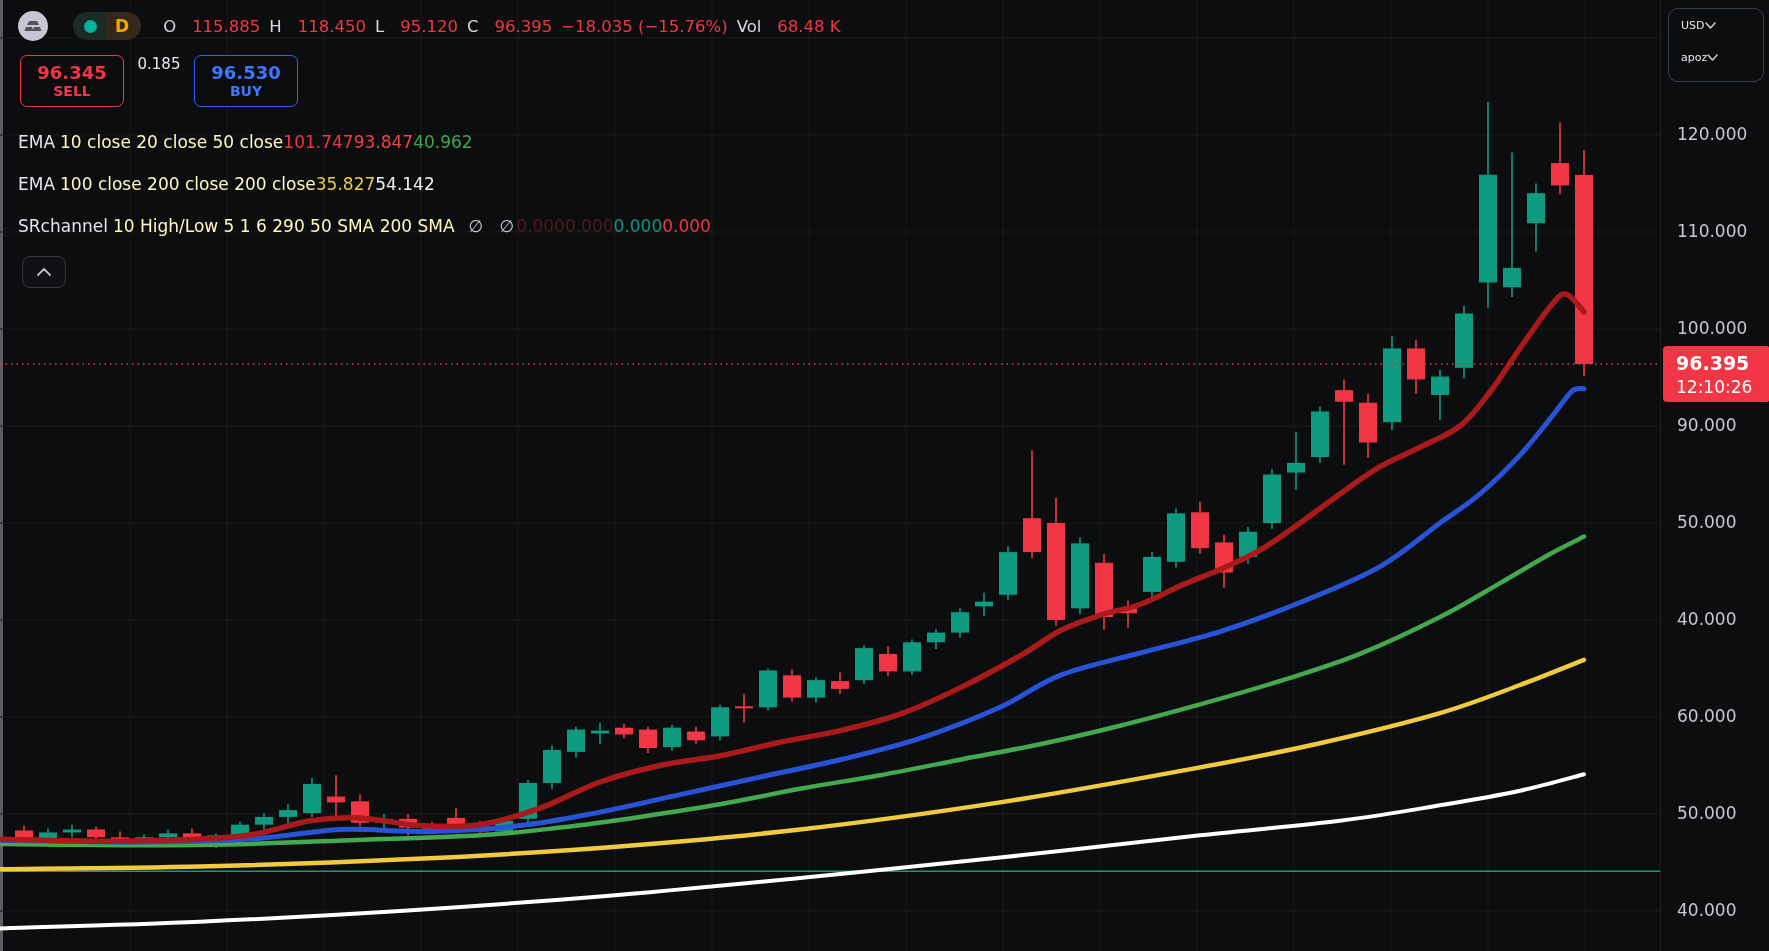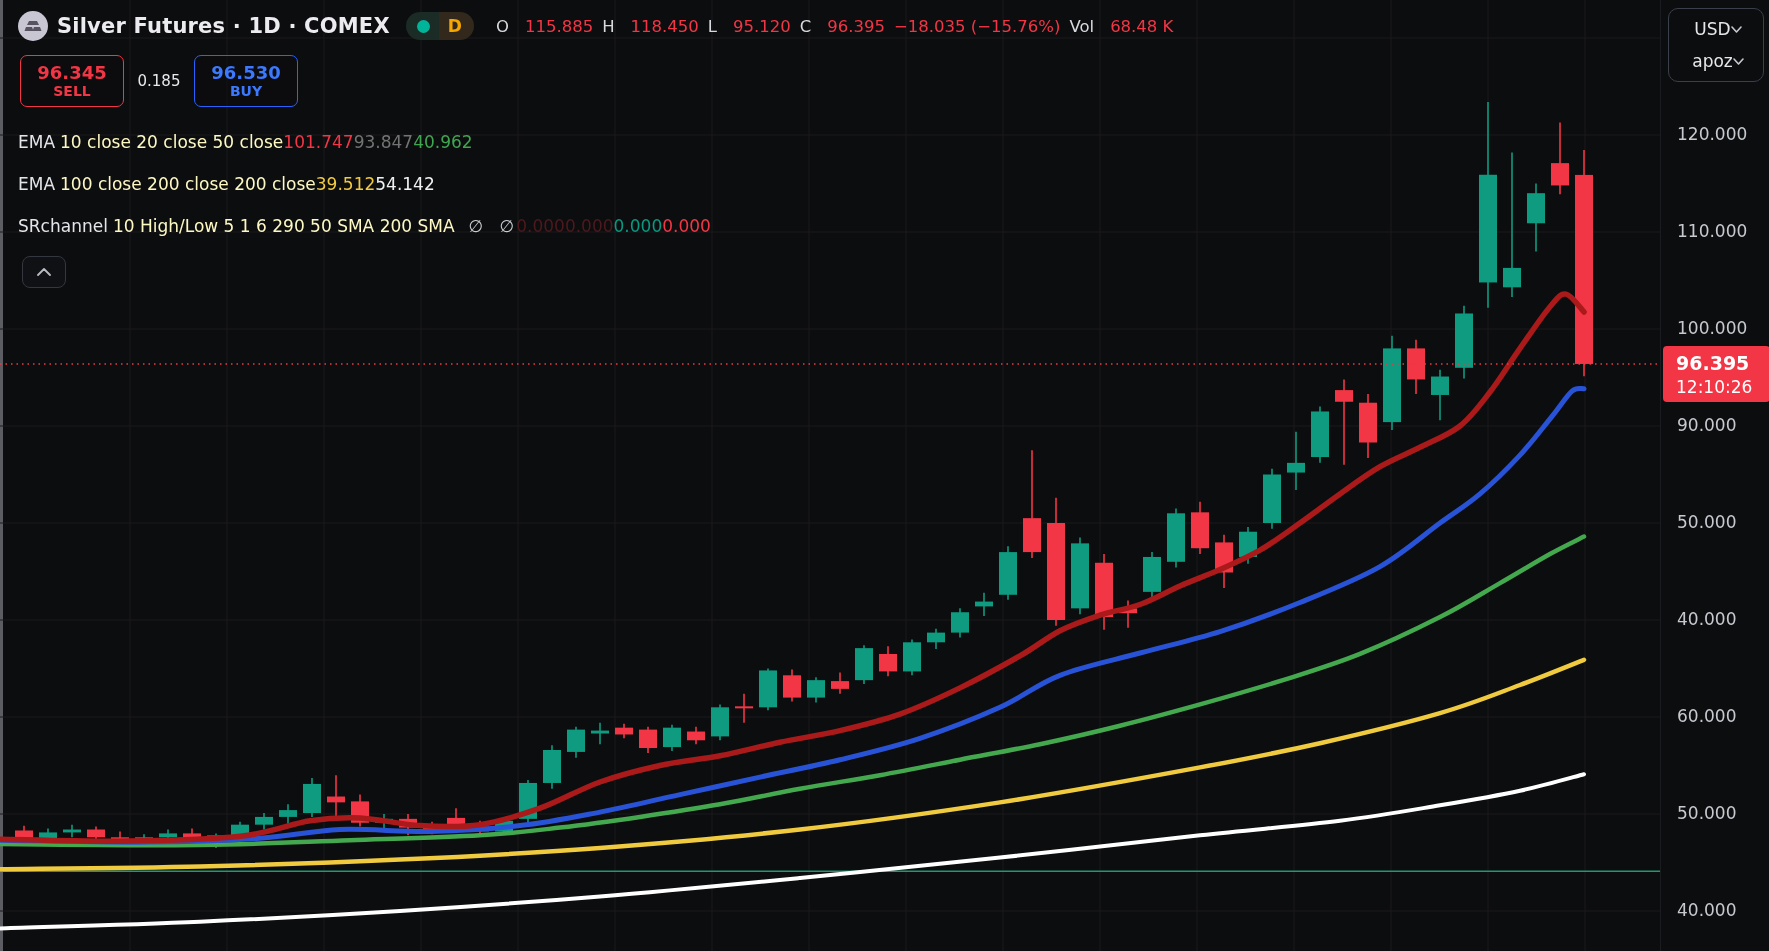--- a/index.html
+++ b/index.html
@@ -15,48 +15,48 @@
   .tf-dot-seg{background:#1b2b26;height:100%;display:flex;align-items:center;padding:0 9px 0 11px;}
   .tf-dot{width:13px;height:13px;border-radius:50%;background:#00b49a;}
   .tf-d-seg{background:#32291c;height:100%;display:flex;align-items:center;padding:0 12px 0 9px;
             font-size:17px;font-weight:700;color:#f7a600;}
   .ohlc{display:flex;align-items:center;margin-left:22px;font-size:16.5px;white-space:nowrap;}
   .ohlc .lbl{color:#d8dade;margin-left:9px;}
   .ohlc .lbl:first-child{margin-left:0;}
   .ohlc .val{color:#f23645;margin-left:16px;}
   .ohlc .chg{color:#f23645;margin-left:9px;}
   
-  .orderrow{position:absolute;left:20px;top:55px;display:flex;align-items:center;z-index:5;}
+  .orderrow{position:absolute;left:20px;top:55px;display:flex;align-items:flex-start;z-index:5;}
   .obtn{width:102px;height:50px;border-radius:7px;background:rgba(12,13,15,.55);display:flex;flex-direction:column;
         align-items:center;justify-content:center;line-height:1.15;cursor:pointer;}
   .obtn .p{font-size:18px;font-weight:700;}
   .obtn .t{font-size:14px;font-weight:600;}
   .sell{border:1.5px solid #f23645;color:#f23645;}
   .buy{border:1.5px solid #2962ff;color:#3b79ff;margin-left:0;}
   .spread{width:70px;text-align:center;font-size:15px;color:#e8e9ec;}
   
   .legend{position:absolute;left:18px;top:132px;z-index:5;font-size:17px;}
   .lrow{display:flex;align-items:baseline;height:24px;margin-bottom:18px;white-space:nowrap;cursor:pointer;}
   .lname{color:#e4e5e9;}
   .lparams{color:#fef9c3;margin-left:5px;}
   .lval{margin-left:0;}
-  .v-red{color:#f23645;} .v-blue{color:#737373;} .v-green{color:#3fa650;}
+  .v-red{color:#f23645;} .v-blue{color:#ef4444;} .v-green{color:#3fa650;}
   .v-yellow{color:#f0ca3f;} .v-white{color:#f0f1f3;}
   .v-darkred{color:#4d191d;} .v-bgreen{color:#089981;}
   .nullset{color:#c9cbd0;margin-left:14px;letter-spacing:2px;}
   .collapse-btn{position:absolute;left:22px;top:256px;width:42px;height:30px;border:1px solid #34373f;
         border-radius:8px;background:#101114;display:flex;align-items:center;justify-content:center;cursor:pointer;z-index:5;}
   
   .axis-panel{position:absolute;left:1660px;top:0;width:109px;height:951px;background:#0c0d0f;z-index:4;
               border-left:1px solid #1b1c20;}
   .axis-label{position:absolute;left:16px;font-size:17px;color:#c7c9cf;white-space:nowrap;}
   .sel-box{position:absolute;left:7px;top:8px;width:94px;height:72px;border:1.5px solid #3b3f4a;border-radius:10px;
            background:#0c0d0f;z-index:6;}
-  .sel-row{position:absolute;left:12px;right:8px;display:flex;align-items:center;justify-content:center;
-           font-size:17px;color:#e6e7ea;cursor:pointer;}
+  .sel-row{position:absolute;left:12px;right:8px;display:flex;align-items:center;justify-content:flex-start;
+           font-size:11px;color:#e6e7ea;cursor:pointer;}
   .sel-row.r1{top:10px;} .sel-row.r2{top:42px;}
   .price-tag{position:absolute;left:2px;width:107px;height:56px;background:#f23645;border-radius:4px;z-index:7;
              color:#fff;padding:5px 0 0 13px;box-sizing:border-box;line-height:1.3;}
   .price-tag .pp{font-size:19px;font-weight:700;}
   .price-tag .tt{font-size:17px;}
   .chev{display:inline-block;}
 </style>
 </head>
 <body>
 
@@ -231,21 +231,20 @@
       <line x1="0" y1="363.96850000000006" x2="1660" y2="363.96850000000006" stroke="#f23645" stroke-width="1.4" stroke-dasharray="1.5 4"></line>
     </svg>
 
   <div class="topbar">
     <svg class="sym-icon" viewBox="0 0 30 30">
       <circle cx="15" cy="15" r="15" fill="#c9c6d4"></circle>
       <polygon points="11,10 19,10 21,14 9,14" fill="#56525f"></polygon>
       <polygon points="8,16 14,16 15.5,20 6.5,20" fill="#56525f"></polygon>
       <polygon points="16,16 22,16 23.5,20 14.5,20" fill="#56525f"></polygon>
     </svg>
-    <span class="title">Silver Futures · 1D · COMEX</span>
     <span class="tf-chip">
       <span class="tf-dot-seg">
           <span class="tf-dot"></span>
         </span>
       <span class="tf-d-seg">D</span>
     </span>
     <span class="ohlc">
       <span class="lbl">O</span>
       <span class="val">115.885</span>
       <span class="lbl">H</span>
@@ -276,21 +275,21 @@
     <div class="lrow">
       <span class="lname">EMA</span>
       <span class="lparams">10 close 20 close 50 close</span>
       <span class="lval v-red">101.747</span>
       <span class="lval v-blue">93.847</span>
       <span class="lval v-green">40.962</span>
     </div>
     <div class="lrow">
       <span class="lname">EMA</span>
       <span class="lparams">100 close 200 close 200 close</span>
-      <span class="lval v-yellow">39.512</span>
+      <span class="lval v-yellow">35.827</span>
       <span class="lval v-white">54.142</span>
     </div>
     <div class="lrow">
       <span class="lname">SRchannel</span>
       <span class="lparams">10 High/Low 5 1 6 290 50 SMA 200 SMA</span>
       <span class="nullset">∅</span>
       <span class="nullset">∅</span>
       <span class="lval v-darkred">0.000</span>
       <span class="lval v-darkred">0.000</span>
       <span class="lval v-bgreen">0.000</span>

